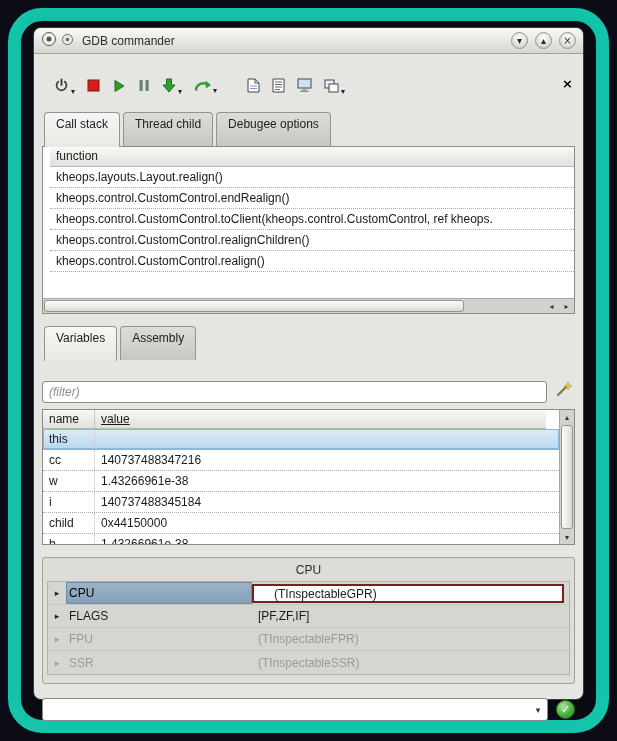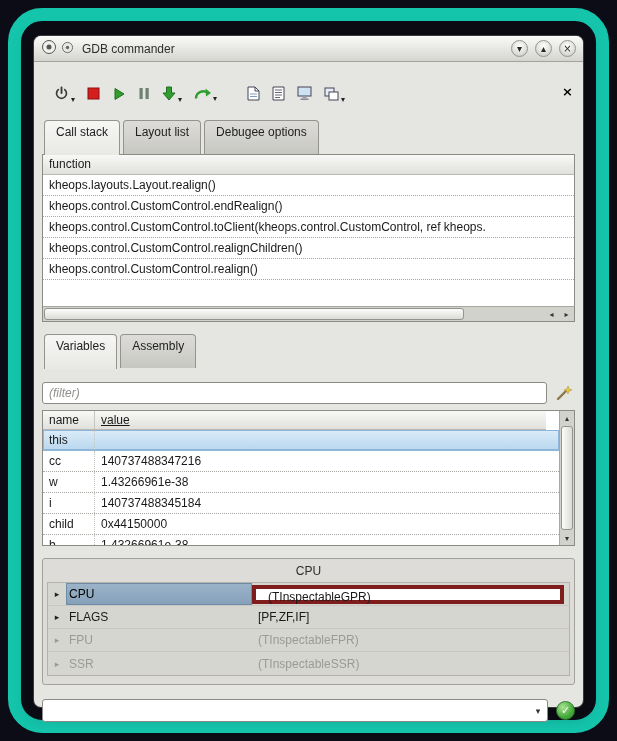--- a/index.html
+++ b/index.html
@@ -3,21 +3,21 @@
 <meta charset="utf-8">
 <style>
   * { box-sizing:border-box; margin:0; padding:0; }
   html,body { width:617px; height:741px; }
   body { background:#0c0c16; position:relative; overflow:hidden;
          font-family:"Liberation Sans","DejaVu Sans",sans-serif; font-size:12px; color:#1a1a1a; }
 
   .teal-ring { position:absolute; left:8px; top:8px; width:601px; height:725px;
                border:13px solid #14c4ab; border-radius:34px; }
 
-  .window { position:absolute; left:34px; top:36px; width:549px; height:671px;
+  .window { position:absolute; left:34px; top:28px; width:549px; height:671px;
             background:#e5e5e2; border-radius:7px;
             box-shadow:0 0 0 1px #3a3a42, 0 4px 18px rgba(0,0,0,.55); }
 
   .titlebar { height:26px; display:flex; align-items:center; gap:4px; padding:0 7px;
               background:linear-gradient(#fafaf8,#d5d5d0); border-bottom:1px solid #a3a29d;
               border-radius:7px 7px 0 0; }
   .title-text { margin-left:4px; color:#2e2e2e; }
   .tb-spacer { flex:1; }
   .tb-btn { width:17px; height:17px; border-radius:50%; margin-left:3px;
             background:radial-gradient(circle at 50% 35%, #ffffff, #d8d8d3 70%, #bcbcb6);
@@ -33,21 +33,21 @@
   .tool .chev { font-size:8px; color:#222; margin-left:2px; font-family:"DejaVu Sans",sans-serif; }
   .group-gap { width:18px; }
 
   .tabbar { display:flex; margin-top:12px; position:relative; z-index:2; padding-left:2px; }
   .tab { padding:4px 11px 15px; border:1px solid #94938e; border-bottom:none;
          border-radius:4px 4px 0 0; background:linear-gradient(#dddcd9,#c7c7c2);
          margin-right:3px; color:#222; }
   .tab.active { background:linear-gradient(#f6f6f4,#e8e8e5); padding-bottom:4px; margin-bottom:-1px; }
 
   .panel { border:1px solid #8c8b86; background:#fff; position:relative; }
-  .callstack { height:168px; overflow:hidden; }
+  .callstack { height:168px; overflow:hidden;padding-left:7px; }
   .cs-header { height:20px; line-height:19px; padding-left:6px;
                background:linear-gradient(#f8f8f6,#e0e0dc); border-bottom:1px solid #b9b8b3; color:#222; }
   .cs-row { height:21px; line-height:20px; padding-left:6px;
             border-bottom:1px dotted #a8a8a3; white-space:nowrap; overflow:hidden; }
 
   .hscroll { position:absolute; left:0; right:0; bottom:0; height:15px; background:#d2d2cd;
              border-top:1px solid #a8a7a2; display:flex; align-items:stretch; }
   .hthumb { width:420px; margin:1px; background:linear-gradient(#fcfcfb,#dadad6);
             border:1px solid #94938e; border-radius:3px; }
   .hspace { flex:1; }
@@ -55,21 +55,21 @@
           font-size:8px; color:#333; font-family:"DejaVu Sans",sans-serif; }
 
   .vscroll { position:absolute; top:0; right:0; bottom:0; width:15px; background:#d2d2cd;
              border-left:1px solid #a8a7a2; display:flex; flex-direction:column; }
   .vthumb { flex:1; margin:1px; background:linear-gradient(90deg,#fcfcfb,#dadad6);
             border:1px solid #94938e; border-radius:3px; }
   .vscroll .sbtn { height:14px; width:100%; }
 
   .filter-row { display:flex; align-items:center; margin-top:14px; gap:6px; }
   .filter-input { flex:1; height:22px; border:1px solid #8c8b86; border-radius:3px;
-                  background:#fff; padding:0 6px; font:inherit; color:#222; }
+                  background:#fff; padding:0 6px; font:inherit; color:#222;margin-top:7px; }
   .filter-input::placeholder { font-style:italic; color:#8f8f8a; }
   .filter-icon { width:22px; height:20px; display:flex; align-items:center; justify-content:center; }
 
   .vars { height:136px; margin-top:6px; overflow:hidden; }
   .vars-header { display:flex; height:19px; background:linear-gradient(#f8f8f6,#e0e0dc);
                  border-bottom:1px solid #b9b8b3; margin-right:28px; }
   .vh-name { width:52px; padding-left:6px; line-height:18px; border-right:1px solid #c6c5c0; }
   .vh-value { flex:1; padding-left:6px; line-height:18px;text-decoration:underline; }
   .vars-body { margin-right:15px; }
   .var-row { display:flex; height:21px; line-height:20px; border-bottom:1px dotted #a8a8a3; }
@@ -82,22 +82,22 @@
                background:#dddcd8; padding:2px 4px 8px; }
   .cpu-title { text-align:center; color:#2e2e2e; padding:3px 0 4px; }
   .cpu-grid { border:1px solid #b3b2ad; background:#d6d6d1; }
   .cpu-row { display:flex; align-items:center; height:23px; border-bottom:1px solid #c8c7c2; }
   .cpu-row:last-child { border-bottom:none; }
   .exp { width:18px; text-align:center; font-size:9px; color:#222; font-family:"DejaVu Sans",sans-serif; }
   .cpu-name { width:186px; padding-left:3px; height:100%; display:flex; align-items:center; }
   .cpu-name.sel { background:linear-gradient(#9cb4c9,#84a0b9);
                   box-shadow:inset 0 0 0 1px #6f8ca6; color:#000; }
   .cpu-value { flex:1; padding-left:6px; margin-right:5px; }
-  .cpu-value.edit { background:#fff; border:4px solid #7f1d1d; height:19px;
-                    line-height:17px; padding-left:12px; }
+  .cpu-value.edit { background:#fff; border:2px solid #7f1d1d; height:19px;
+                    line-height:17px; padding-left:20px; }
   .cpu-row.dis .cpu-name, .cpu-row.dis .cpu-value, .cpu-row.dis .exp { color:#9b9a95; }
 
   .command-row { display:flex; align-items:center; margin-top:14px; gap:8px; }
   .combo { flex:1; height:23px; background:#fff; border:1px solid #8c8b86;
            border-radius:3px; display:flex; align-items:center; }
   .combo-input { flex:1; border:none; outline:none; height:100%; padding:0 6px;
                  font:inherit; background:transparent; }
   .combo-arrow { width:18px; text-align:center; font-size:9px; color:#333;
                  font-family:"DejaVu Sans",sans-serif; }
   .ok-btn { width:19px; height:19px; border-radius:50%;
@@ -199,21 +199,21 @@
         <span><svg width="15" height="14" viewBox="0 0 15 14">
               <rect x="1" y="1" width="9" height="8" fill="#e8eef6" stroke="#445"></rect>
               <rect x="5" y="5" width="9" height="8" fill="#fff" stroke="#445"></rect>
             </svg></span>
         <span class="chev">▾</span>
       </span>
     </div>
 
     <div class="tabbar">
       <div class="tab active">Call stack</div>
-      <div class="tab">Layout list</div>
+      <div class="tab">Thread child</div>
       <div class="tab">Debugee options</div>
     </div>
 
     <div class="panel callstack">
       <div class="cs-header">function</div>
       <div class="cs-row">kheops.layouts.Layout.realign()</div>
       <div class="cs-row">kheops.control.CustomControl.endRealign()</div>
       <div class="cs-row">kheops.control.CustomControl.toClient(kheops.control.CustomControl, ref kheops.</div>
       <div class="cs-row">kheops.control.CustomControl.realignChildren()</div>
       <div class="cs-row">kheops.control.CustomControl.realign()</div>

